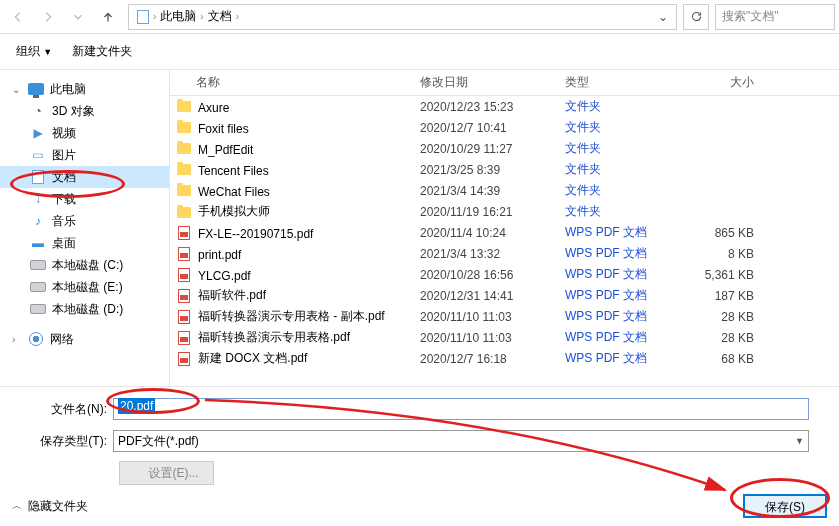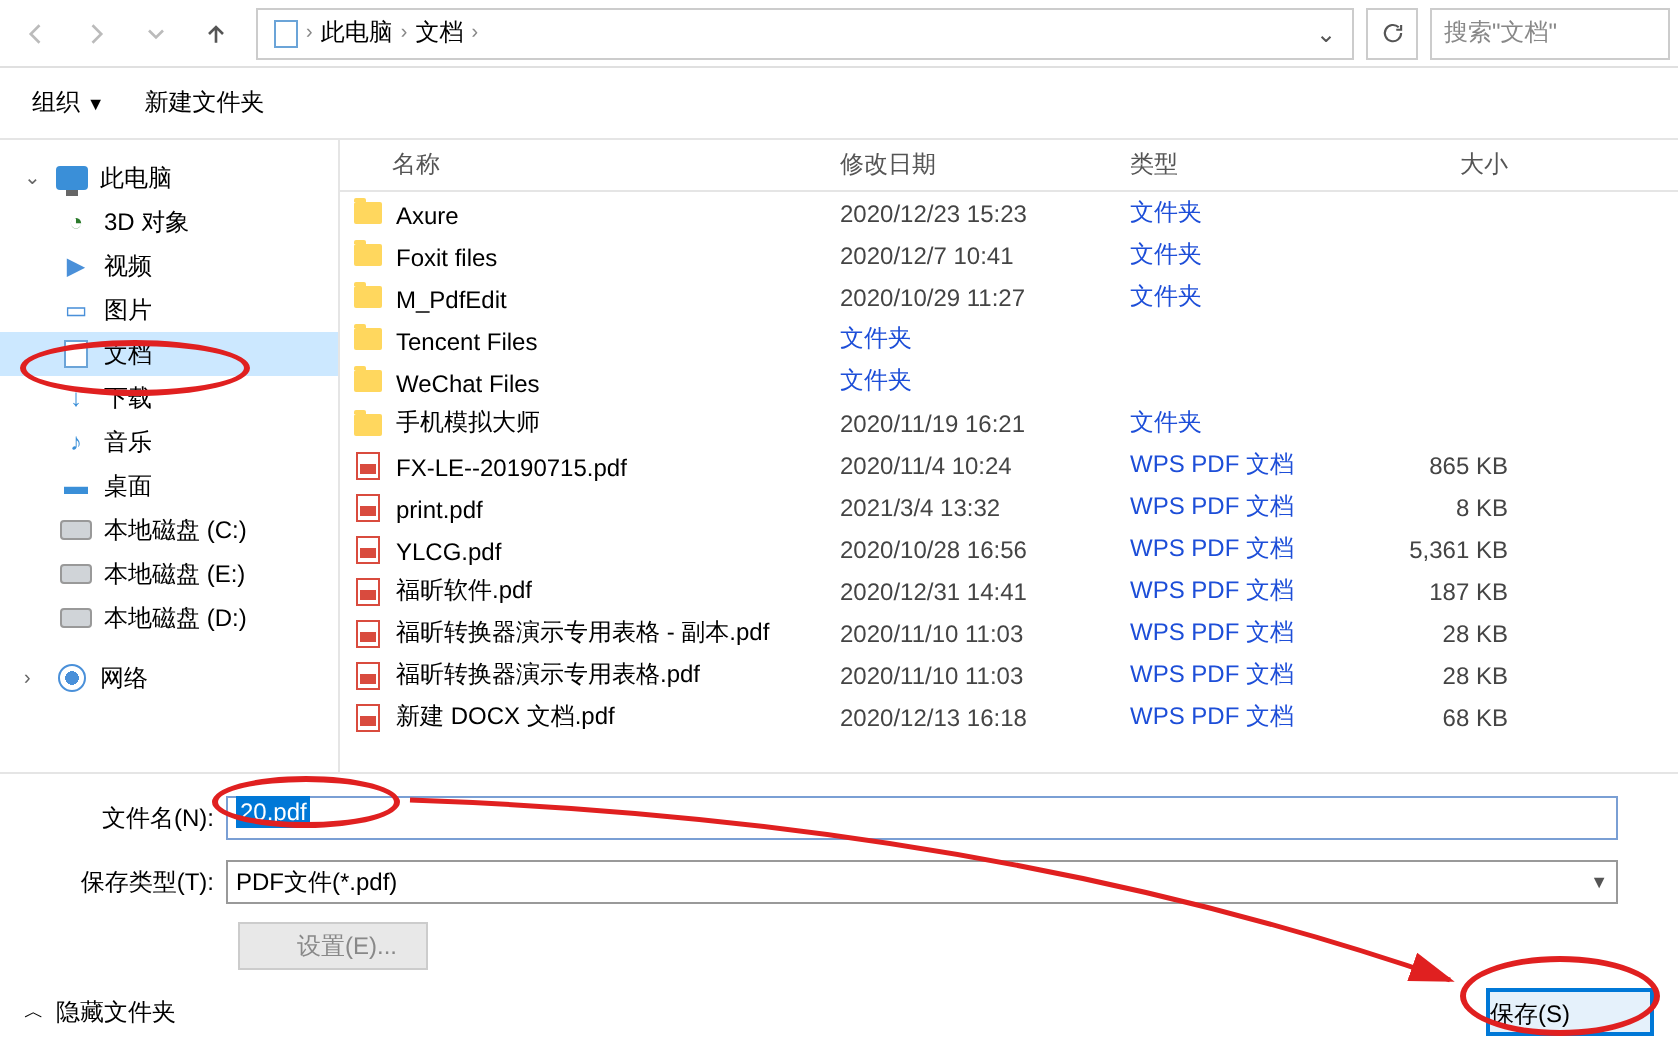--- a/index.html
+++ b/index.html
@@ -52,21 +52,21 @@
   .form-label { width: 85px; text-align: right; padding-right: 6px; }
   .form-input { flex: 1; height: 22px; border: 1px solid #7a9fd4; padding: 0 4px; margin-right: 30px; background: #fff; }
   .form-input.selected-text { background: #fff; }
   .form-input .highlight { background: #0078d7; color: #fff; padding: 1px 2px; }
   .form-dropdown { flex: 1; height: 22px; border: 1px solid #999; padding: 0 4px; margin-right: 30px; display: flex; align-items: center; justify-content: space-between; background: #fff; }
   .settings-btn { width: 95px; height: 24px; border: 1px solid #ccc; background: #e8e8e8; margin-left: 119px; margin-top: 6px; color: #888; text-align: center; line-height: 22px; cursor: pointer; padding-left: 14px; }
   
   .footer { display: flex; align-items: center; justify-content: space-between; height: 42px; padding: 0 12px; }
   .hide-folders { display: flex; align-items: center; gap: 6px; cursor: pointer; }
   .action-btns { display: flex; gap: 8px; }
-  .act-btn { width: 84px; height: 24px; border: 1px solid #888; background: #e1e1e1; line-height: 22px; cursor: pointer; }
+  .act-btn { width: 84px; height: 24px; border: 1px solid #888; background: #e1e1e1; text-align: center; line-height: 22px; cursor: pointer; }
   .act-btn.primary { border: 2px solid #0078d7; background: #e5f1fb; }
   
   
   .annot-ellipse { position: absolute; border: 3px solid #e02020; border-radius: 50%; pointer-events: none; z-index: 100; }
   .annot-arrow { position: absolute; pointer-events: none; z-index: 99; }
   
   .monitor-icon { width: 16px; height: 12px; background: #3a8fd8; border-radius: 2px; position: relative; }
   .monitor-icon::after { content: ''; position: absolute; bottom: -3px; left: 5px; width: 6px; height: 3px; background: #666; }
   .drive-icon { width: 16px; height: 10px; background: #d0d4d8; border: 1px solid #999; border-radius: 2px; }
   .doc-icon-tree { width: 12px; height: 14px; background: #fff; border: 1px solid #6ba4d8; }
@@ -231,30 +231,32 @@
           <div class="cell-type">文件夹</div>
           <div class="cell-size"></div>
         </div>
         <div class="file-row">
           <div class="cell-name">
             <span class="file-icon">
               <span class="folder-icon-sm"></span>
             </span>
             <span>Tencent Files</span>
           </div>
+          <div class="cell-date">2021/3/25 8:39</div>
           <div class="cell-type">文件夹</div>
           <div class="cell-size"></div>
         </div>
         <div class="file-row">
           <div class="cell-name">
             <span class="file-icon">
               <span class="folder-icon-sm"></span>
             </span>
             <span>WeChat Files</span>
           </div>
+          <div class="cell-date">2021/3/4 14:39</div>
           <div class="cell-type">文件夹</div>
           <div class="cell-size"></div>
         </div>
         <div class="file-row">
           <div class="cell-name">
             <span class="file-icon">
               <span class="folder-icon-sm"></span>
             </span>
             <span>手机模拟大师</span>
           </div>
@@ -328,21 +330,21 @@
           <div class="cell-type">WPS PDF 文档</div>
           <div class="cell-size">28 KB</div>
         </div>
         <div class="file-row">
           <div class="cell-name">
             <span class="file-icon">
               <span class="pdf-icon-sm"></span>
             </span>
             <span>新建 DOCX 文档.pdf</span>
           </div>
-          <div class="cell-date">2020/12/13 16:18</div>
+          <div class="cell-date">2020/12/7 16:18</div>
           <div class="cell-type">WPS PDF 文档</div>
           <div class="cell-size">68 KB</div>
         </div>
       </div>
   </div>
 </div>
 
 <div class="bottom-area">
   <div class="form-row">
     <span class="form-label">文件名(N):</span>

